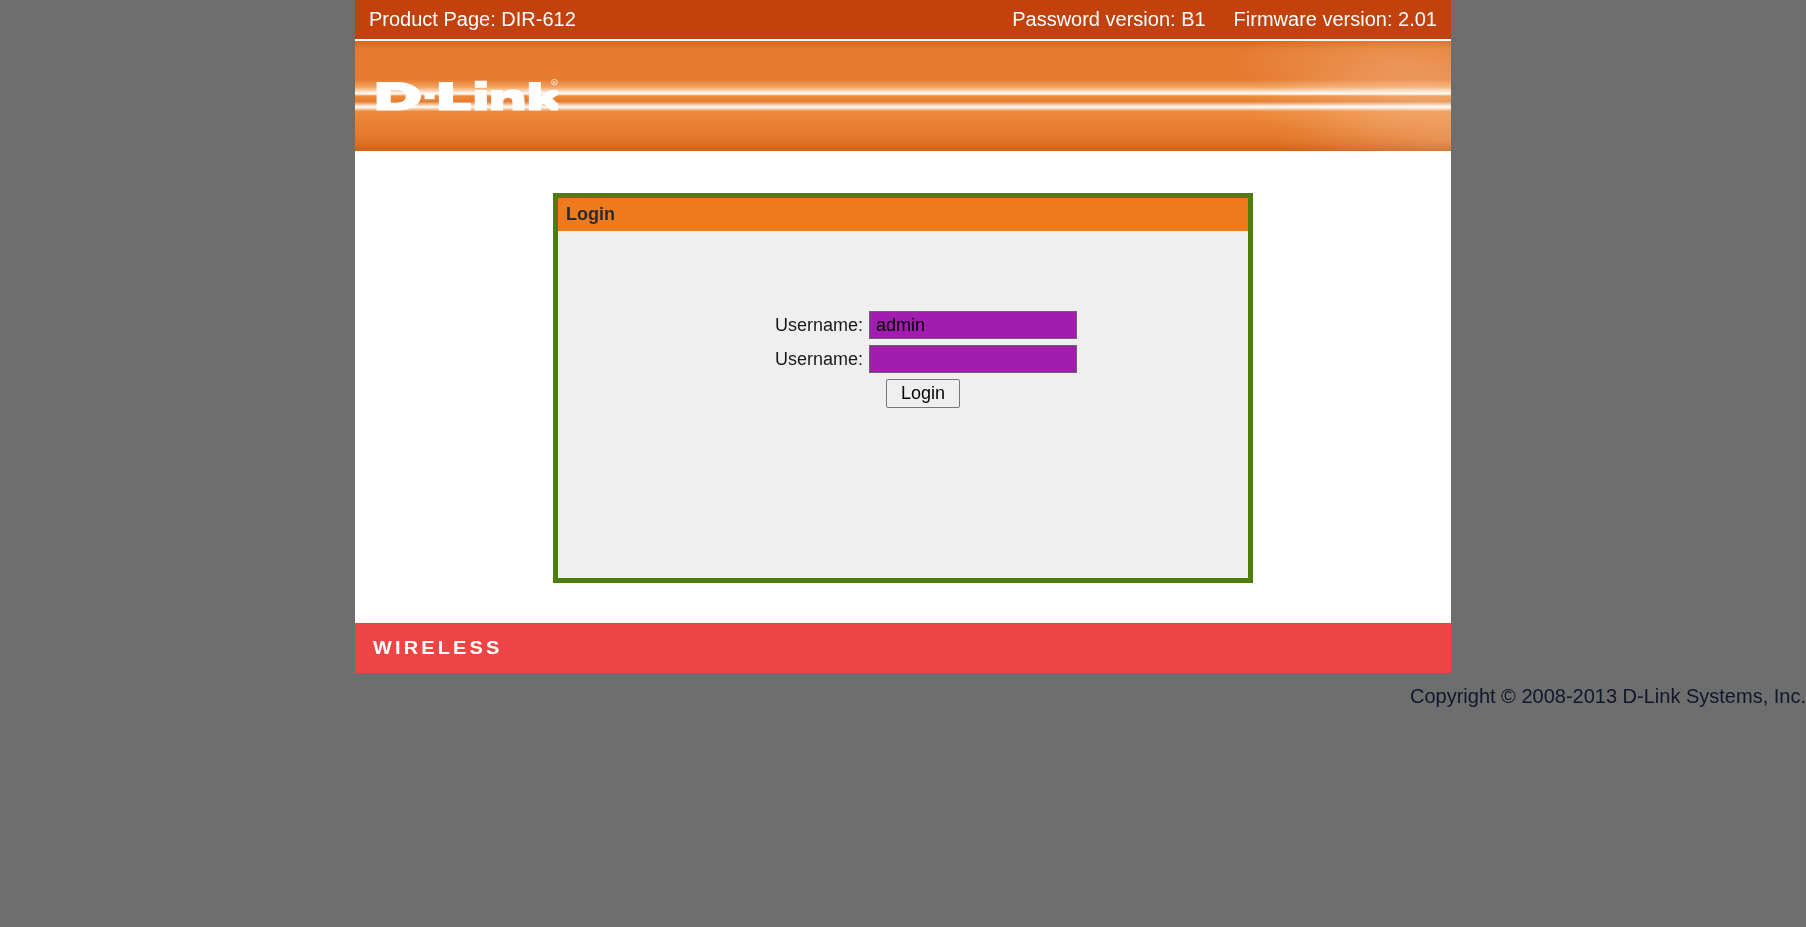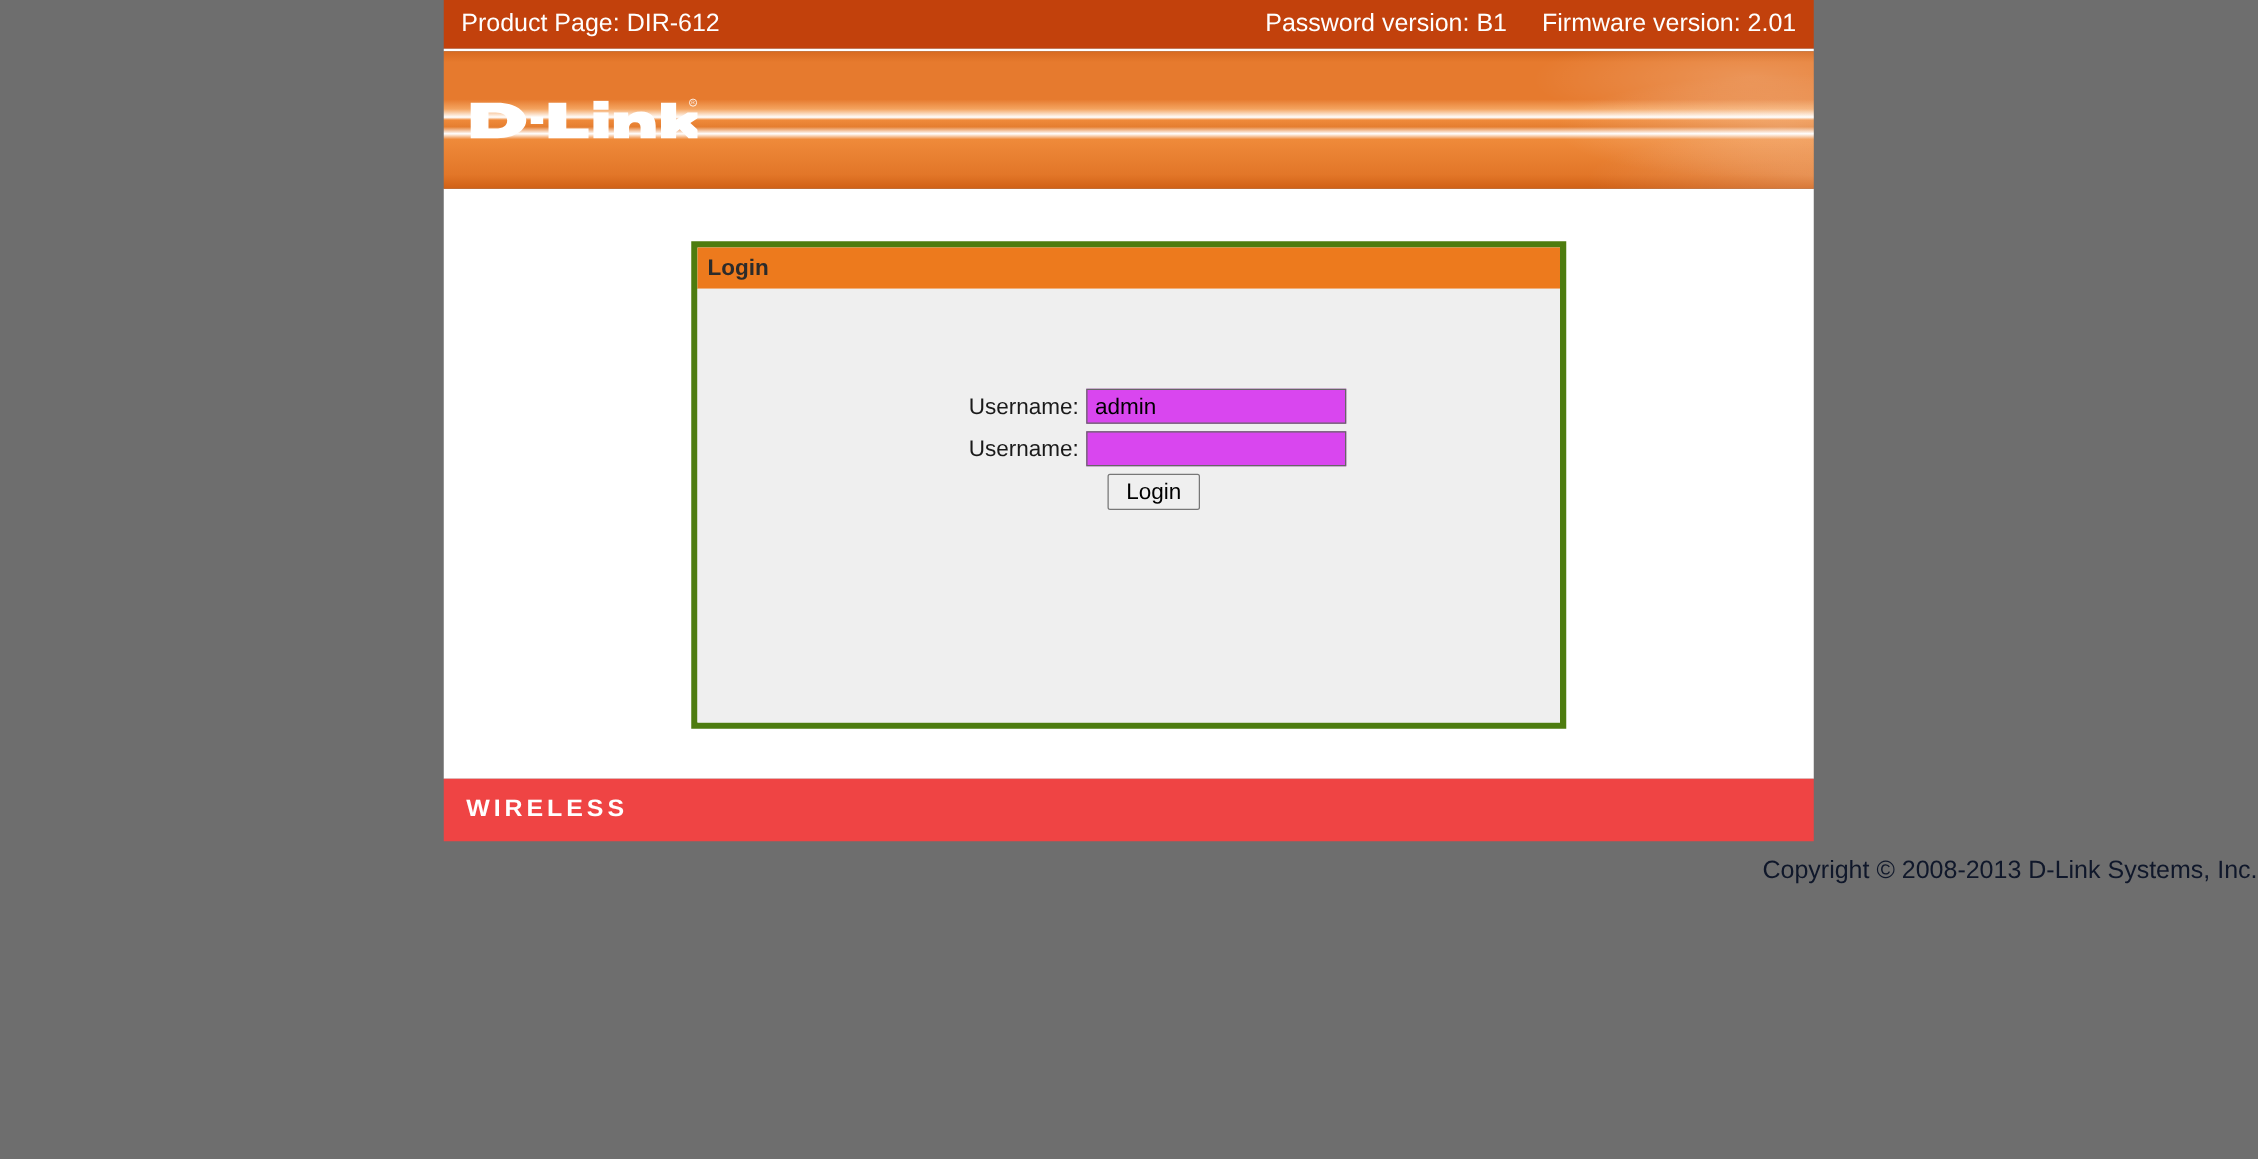--- a/index.html
+++ b/index.html
@@ -85,21 +85,21 @@
     width: 140px;
     text-align: right;
     font-size: 18px;
     color: #1a1a1a;
     padding-right: 6px;
   }
   .form-input {
     width: 208px;
     height: 28px;
     border: 1px solid #666;
-    background: #d946ef;
+    background: #a21caf;
     font-size: 18px;
     padding: 2px 6px;
     outline: none;
   }
   .btn-row {
     display: flex;
     justify-content: center;
     margin-top: 6px;
     padding-left: 40px;
   }

